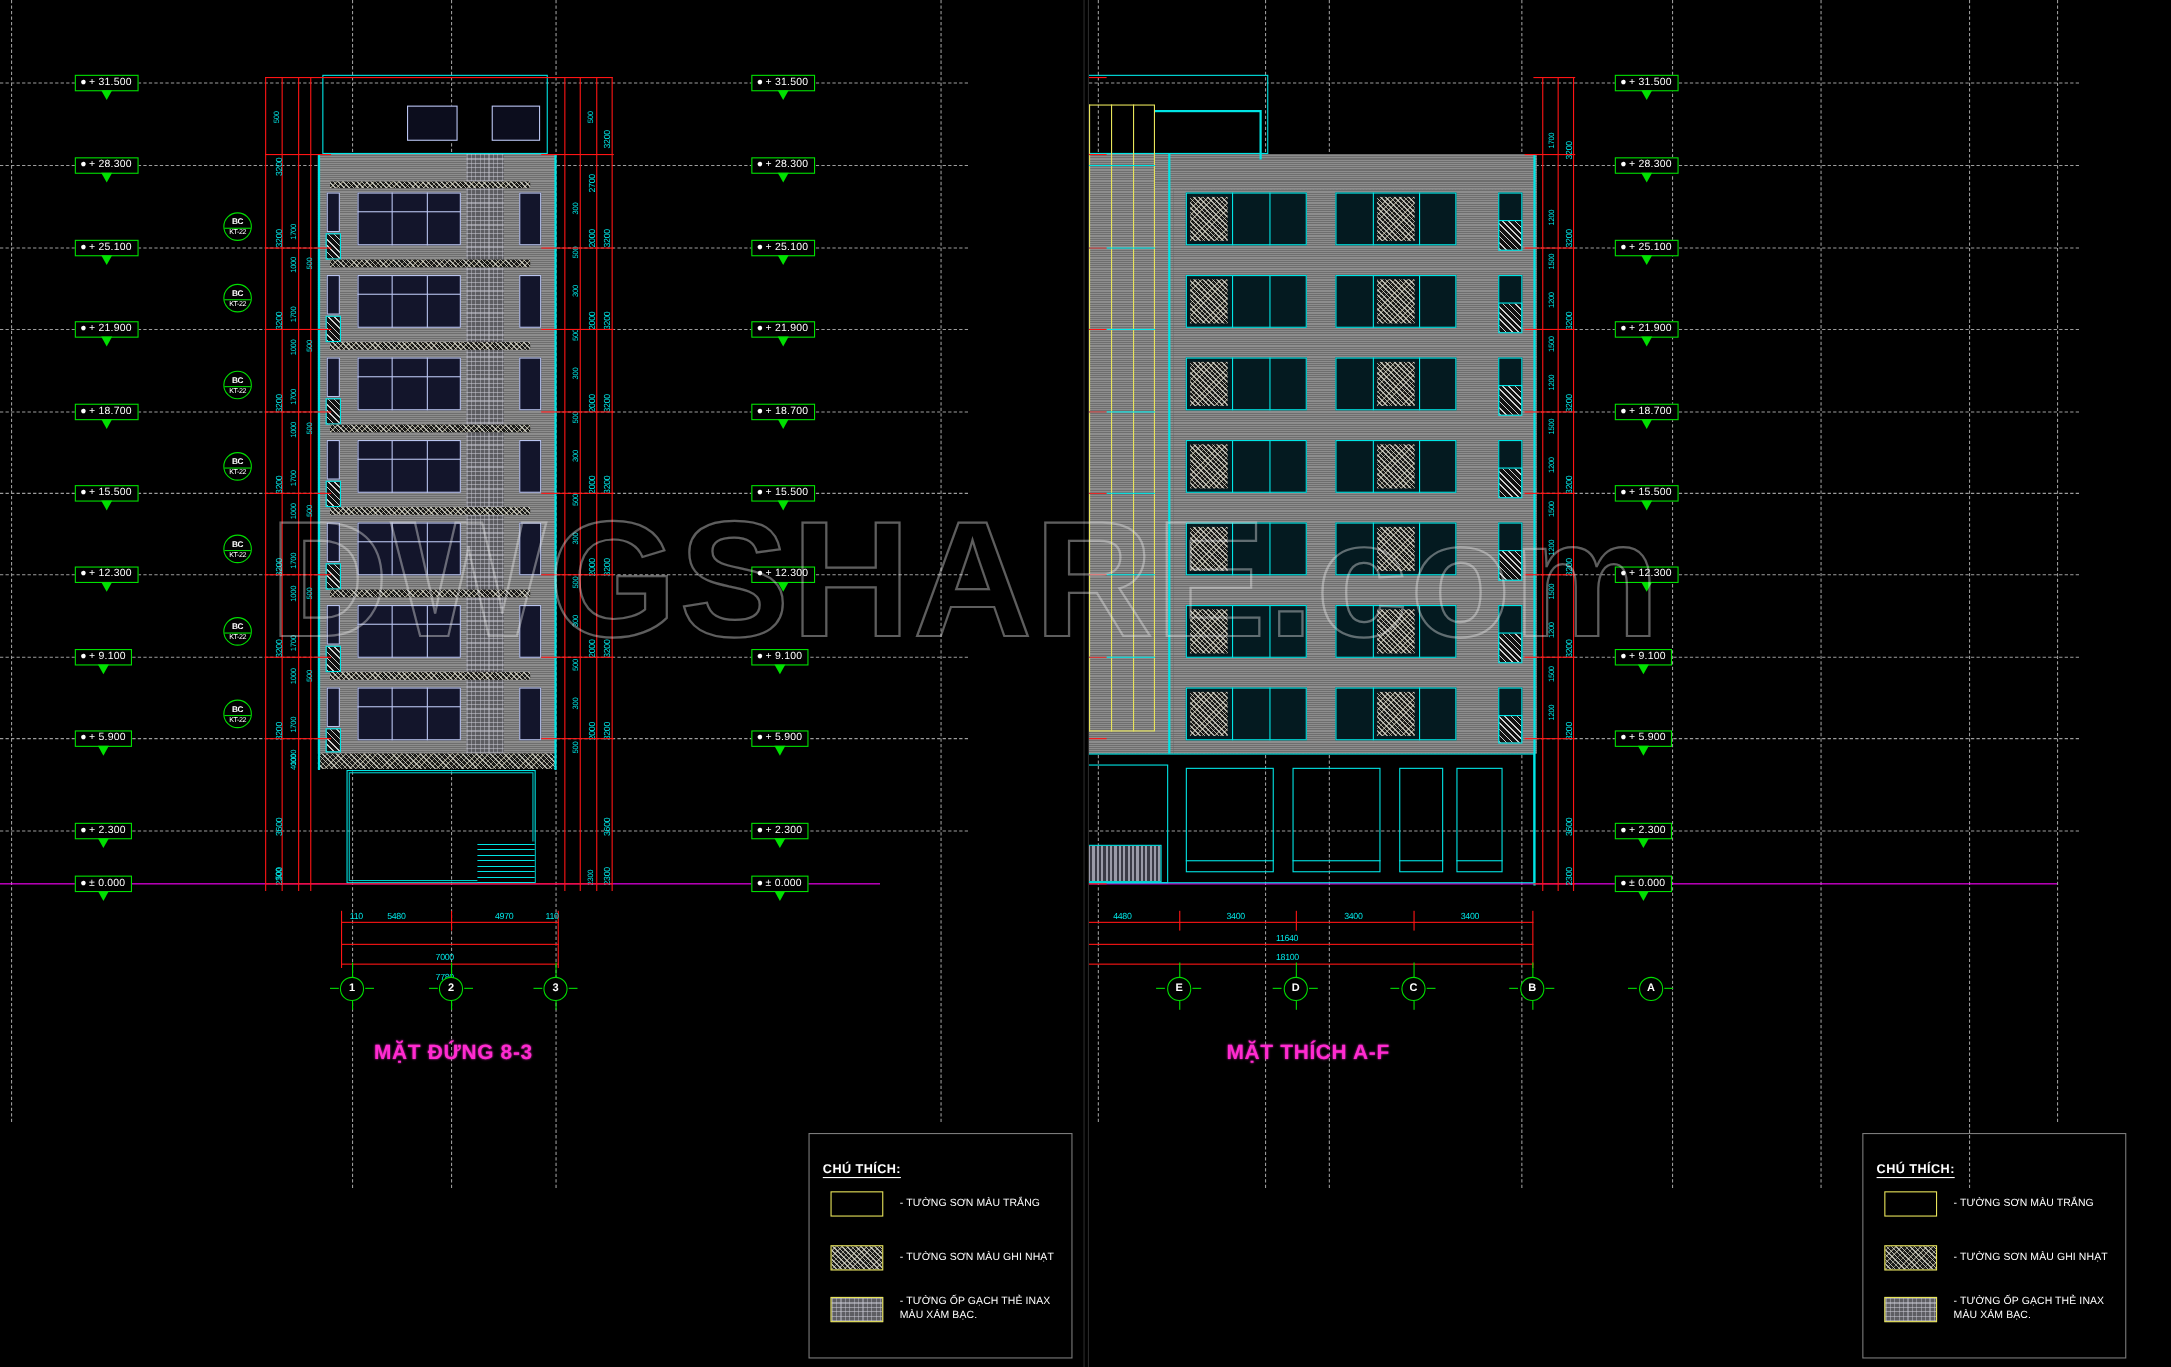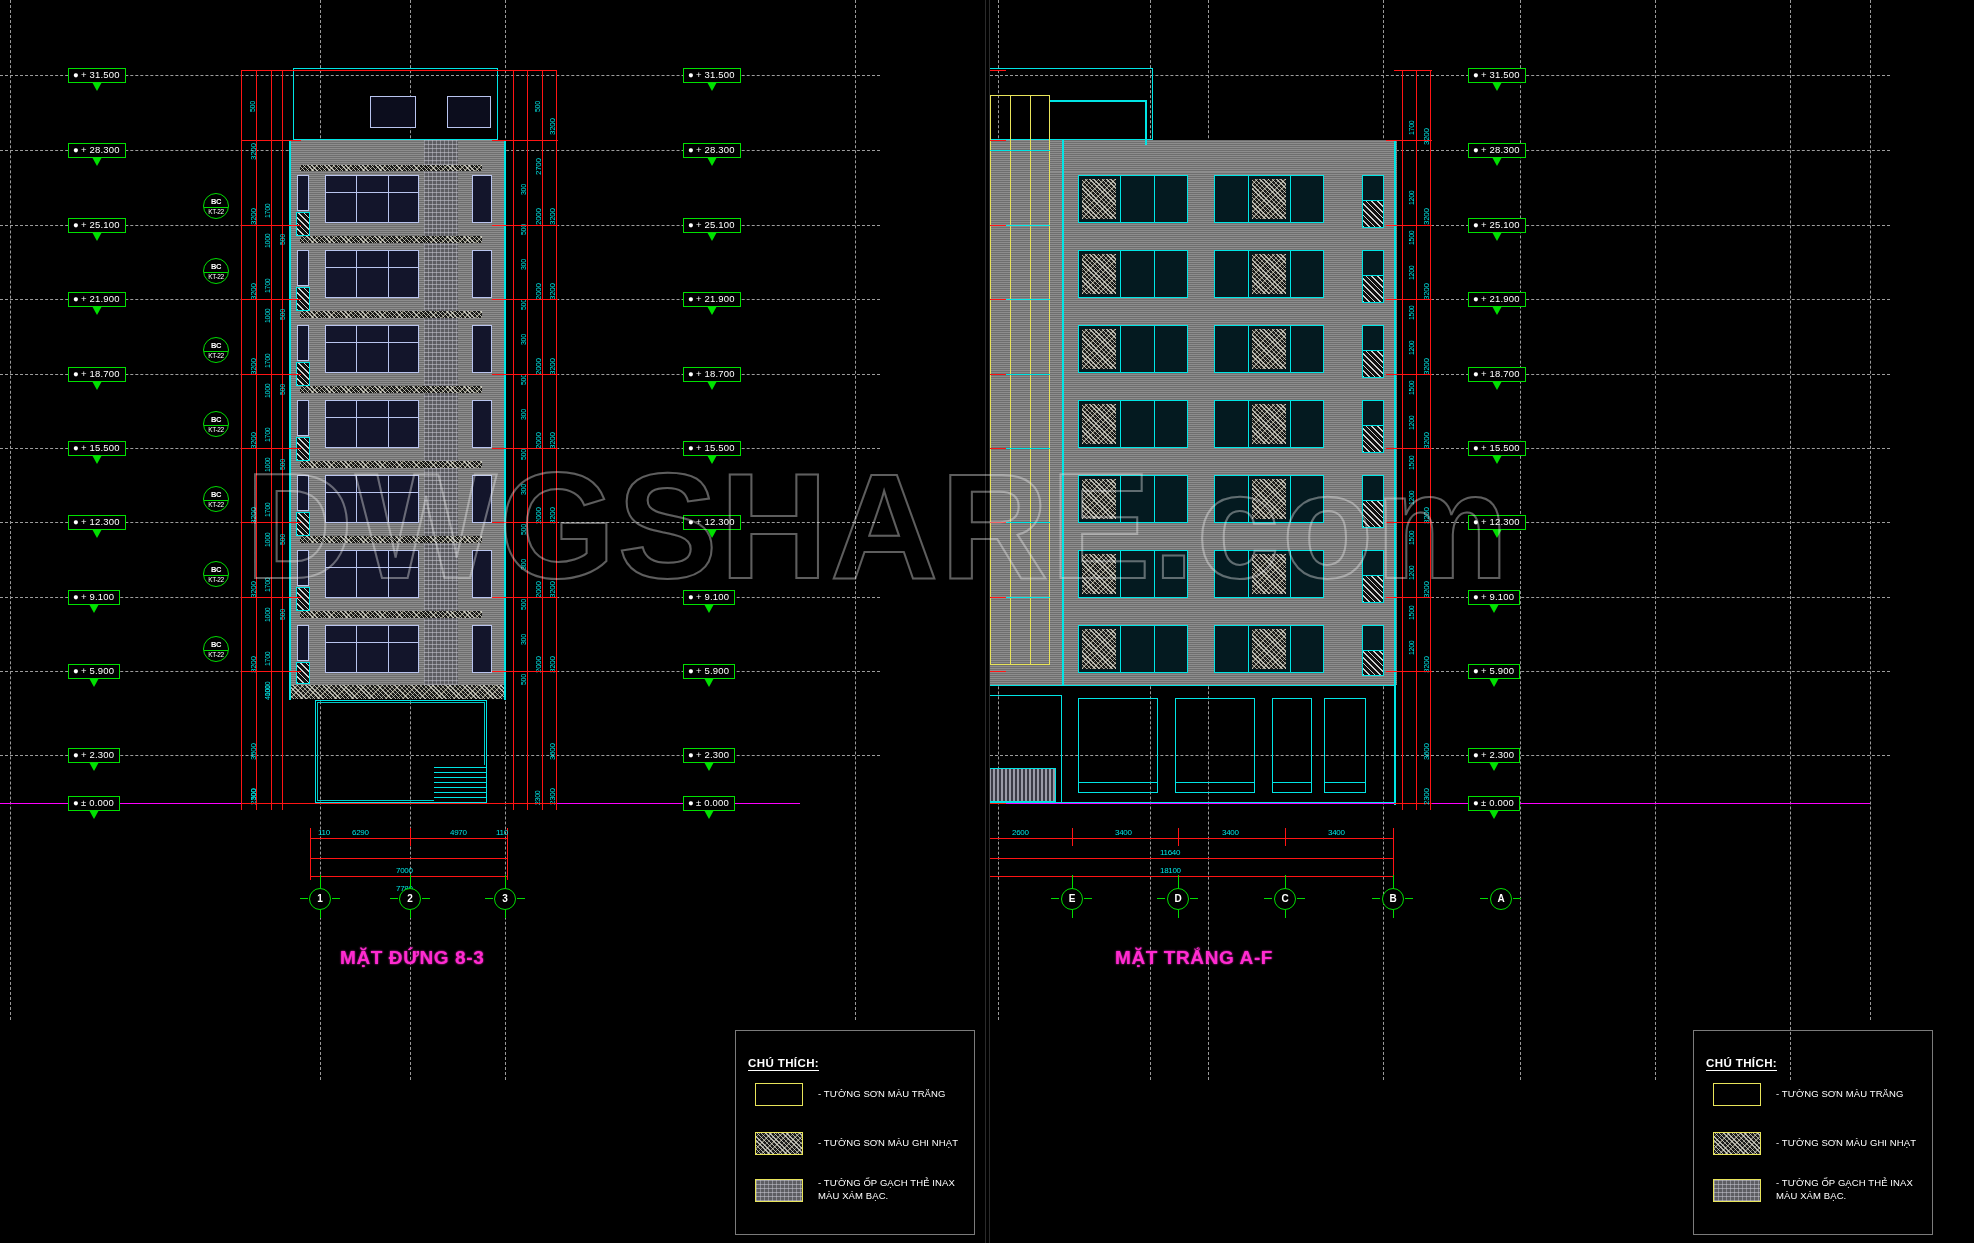--- a/index.html
+++ b/index.html
@@ -370,21 +370,21 @@
   <div class="ln red" style="left:492px;top:671px;width:66px;height:1.2px"></div>
   <div class="ln red" style="left:241px;top:803px;width:316px;height:1.3px"></div>
 
   <div class="ln red" style="left:310px;top:838px;width:198px;height:1.3px"></div>
   <div class="ln red" style="left:310px;top:858px;width:198px;height:1.3px"></div>
   <div class="ln red" style="left:310px;top:876px;width:198px;height:1.3px"></div>
   <div class="ln red" style="left:310px;top:828px;width:1.3px;height:52px"></div>
   <div class="ln red" style="left:410px;top:828px;width:1.3px;height:18px"></div>
   <div class="ln red" style="left:507px;top:828px;width:1.3px;height:52px"></div>
   <div class="dim" style="left:318px;top:828px">110</div>
-  <div class="dim" style="left:352px;top:828px">6290</div>
+  <div class="dim" style="left:352px;top:828px">5480</div>
   <div class="dim" style="left:450px;top:828px">4970</div>
   <div class="dim" style="left:396px;top:884px">7780</div>
   <div class="dim" style="left:396px;top:866px">7000</div>
   <div class="dim" style="left:496px;top:828px">110</div>
 
   <div class="ln bub-tick" style="left:320px;top:875px;width:1.2px;height:14px"></div>
   <div class="ln bub-tick" style="left:410px;top:875px;width:1.2px;height:14px"></div>
   <div class="ln bub-tick" style="left:505px;top:875px;width:1.2px;height:14px"></div>
   <div class="bub" style="left:309px;top:888px">1</div>
   <div class="bub" style="left:399px;top:888px">2</div>
@@ -621,21 +621,21 @@
 
   <div class="ln red" style="left:-24px;top:838px;width:428px;height:1.3px"></div>
   <div class="ln red" style="left:-24px;top:858px;width:428px;height:1.3px"></div>
   <div class="ln red" style="left:-24px;top:876px;width:428px;height:1.3px"></div>
 
   <div class="ln red" style="left:82px;top:828px;width:1.3px;height:18px"></div>
   <div class="ln red" style="left:188px;top:828px;width:1.3px;height:18px"></div>
   <div class="ln red" style="left:295px;top:828px;width:1.3px;height:18px"></div>
   <div class="ln red" style="left:403px;top:828px;width:1.3px;height:52px"></div>
 
-  <div class="dim" style="left:22px;top:828px">2600</div>
+  <div class="dim" style="left:22px;top:828px">4480</div>
   <div class="dim" style="left:125px;top:828px">3400</div>
   <div class="dim" style="left:232px;top:828px">3400</div>
   <div class="dim" style="left:338px;top:828px">3400</div>
   <div class="dim" style="left:170px;top:848px">11640</div>
   <div class="dim" style="left:170px;top:866px">18100</div>
 
   <div class="ln bub-tick" style="left:82px;top:875px;width:1.2px;height:14px"></div>
   <div class="ln bub-tick" style="left:188px;top:875px;width:1.2px;height:14px"></div>
   <div class="ln bub-tick" style="left:295px;top:875px;width:1.2px;height:14px"></div>
   <div class="ln bub-tick" style="left:403px;top:875px;width:1.2px;height:14px"></div>
@@ -655,21 +655,21 @@
   <div class="ln bub-tick" style="left:382px;top:898px;width:8px;height:1.2px"></div>
   <div class="ln bub-tick" style="left:415px;top:898px;width:8px;height:1.2px"></div>
   <div class="ln bub-tick" style="left:490px;top:898px;width:8px;height:1.2px"></div>
   <div class="ln bub-tick" style="left:523px;top:898px;width:8px;height:1.2px"></div>
 
   <div class="ln bub-tick" style="left:82px;top:910px;width:1.2px;height:8px"></div>
   <div class="ln bub-tick" style="left:188px;top:910px;width:1.2px;height:8px"></div>
   <div class="ln bub-tick" style="left:295px;top:910px;width:1.2px;height:8px"></div>
   <div class="ln bub-tick" style="left:403px;top:910px;width:1.2px;height:8px"></div>
 
-  <div class="vtitle" style="left:125px;top:947px">MẶT TRẮNG A-F</div>
+  <div class="vtitle" style="left:125px;top:947px">MẶT THÍCH A-F</div>
 
   <div class="legend-box" style="left:703px;top:1030px;width:240px;height:205px"></div>
   <div class="legend" style="left:716px;top:1053px">
     <span class="legend-title">CHÚ THÍCH:</span>
   </div>
   <div class="legend-sw" style="left:723px;top:1083px"></div>
   <div class="legend-txt" style="left:786px;top:1088px">- TƯỜNG SƠN MÀU TRẮNG</div>
   <div class="legend-sw fill-stipple" style="left:723px;top:1132px"></div>
   <div class="legend-txt" style="left:786px;top:1137px">- TƯỜNG SƠN MÀU GHI NHẠT</div>
   <div class="legend-sw fill-tile" style="left:723px;top:1179px"></div>

